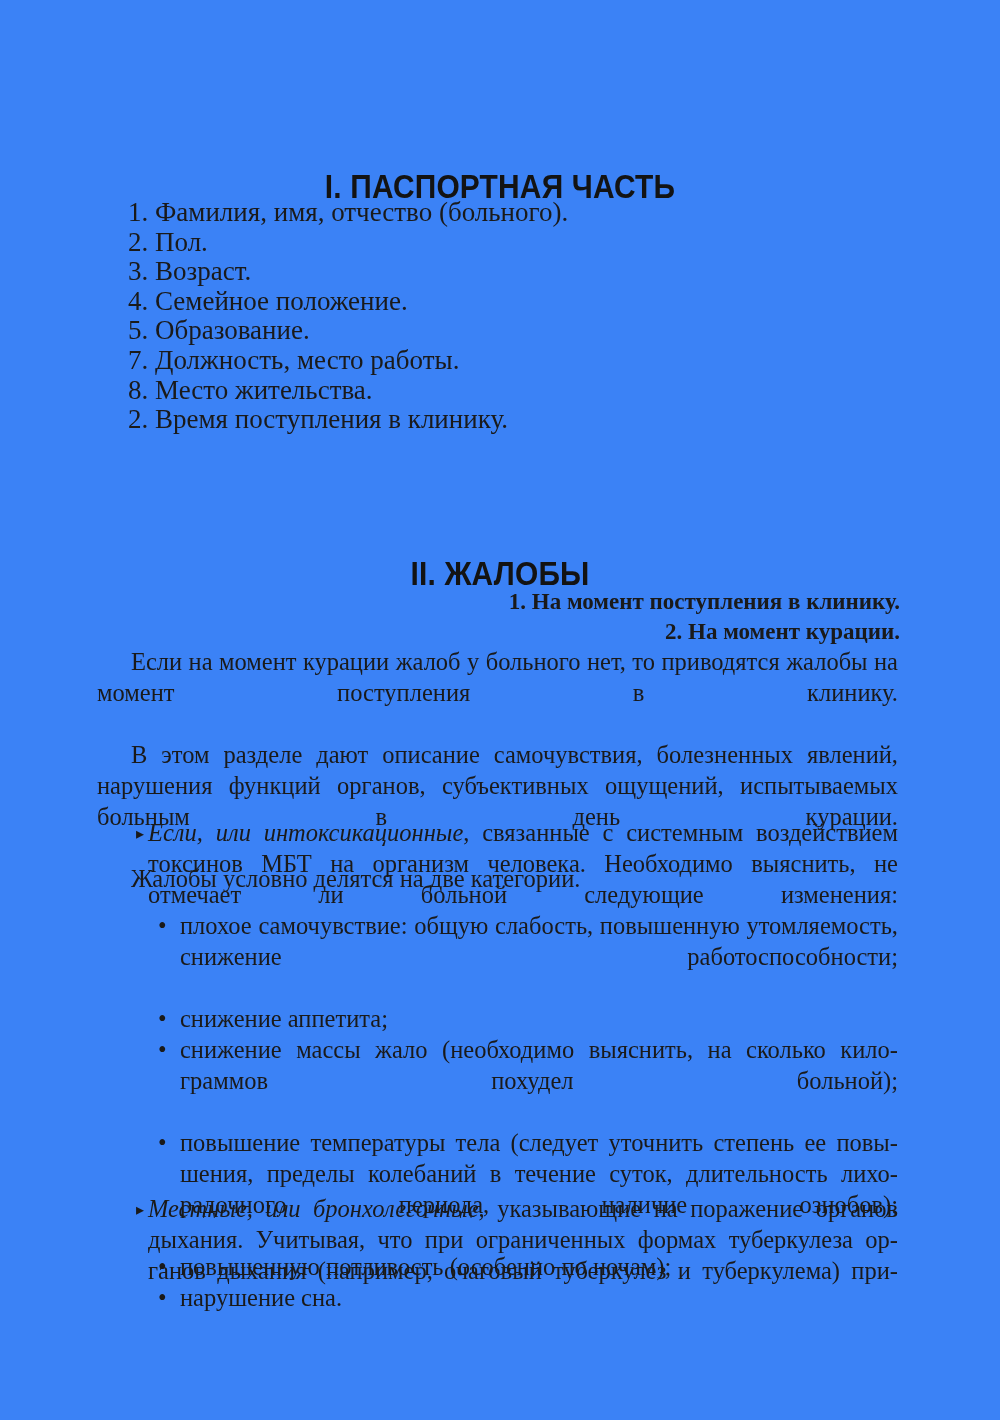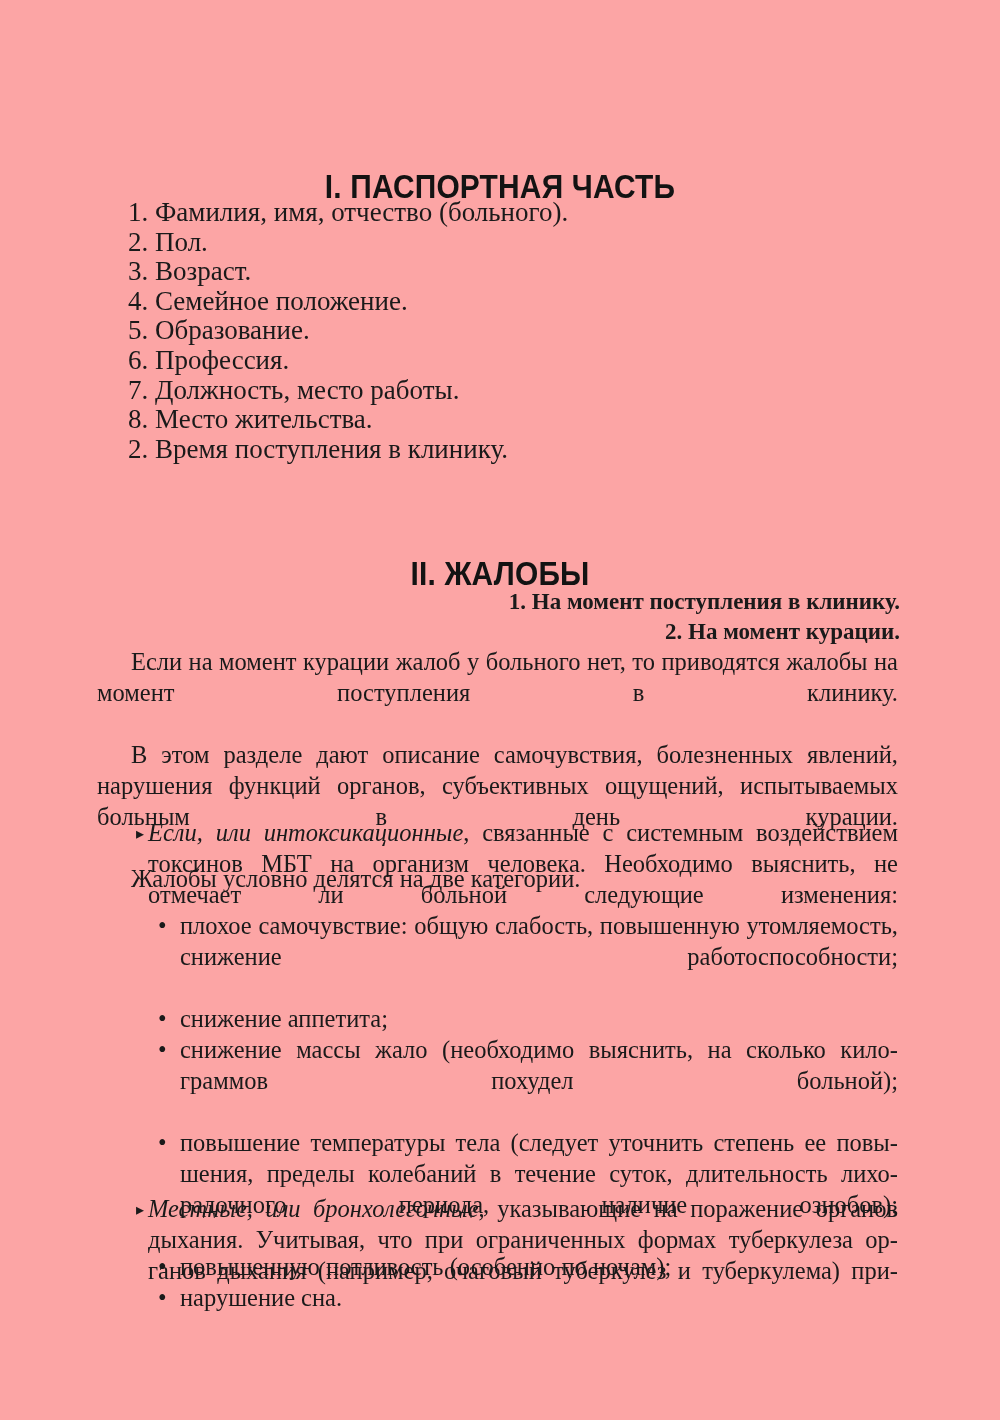--- a/index.html
+++ b/index.html
@@ -13,21 +13,21 @@
     position: relative;
     overflow: hidden;
     font-family: "Liberation Serif", "DejaVu Serif", serif;
     color: #1a1a1a;
     -webkit-font-smoothing: antialiased;
   }
 
   .page {
     position: absolute;
     inset: 0;
-    background: #fca5a5;
+    background: #3b82f6;
   }
 
   
   .section-heading {
     text-align: center;
     font-family: "Liberation Sans Narrow", "Liberation Sans", "DejaVu Sans", sans-serif;
     font-weight: 700;
     font-stretch: condensed;
     color: #131313;
     letter-spacing: 0.2px;
@@ -178,21 +178,20 @@
 <div class="page">
 
   <h1 class="section-heading" id="heading-1">I. ПАСПОРТНАЯ ЧАСТЬ</h1>
 
   <ul class="numbered-list">
     <li>1. Фамилия, имя, отчество (больного).</li>
     <li>2. Пол.</li>
     <li>3. Возраст.</li>
     <li>4. Семейное положение.</li>
     <li>5. Образование.</li>
-    <li>6. Профессия.</li>
     <li>7. Должность, место работы.</li>
     <li>8. Место жительства.</li>
     <li>2. Время поступления в клинику.</li>
   </ul>
 
   <h1 class="section-heading" id="heading-2">II. ЖАЛОБЫ</h1>
 
   <ul class="bold-list">
     <li>1. На момент поступления в клинику.</li>
     <li>2. На момент курации.</li>

